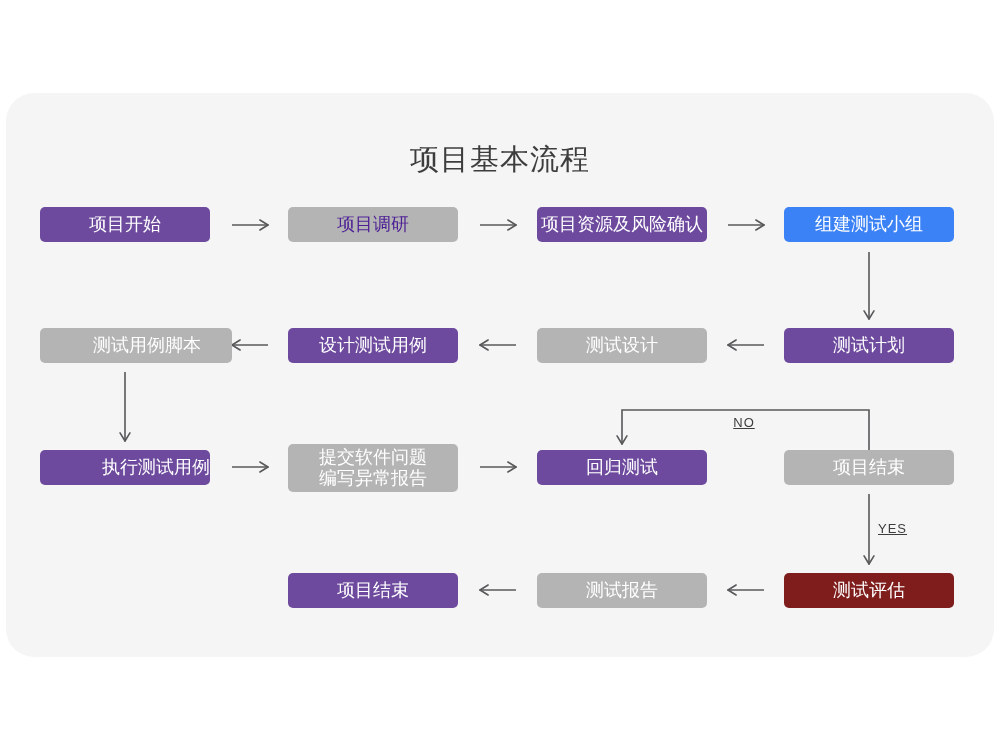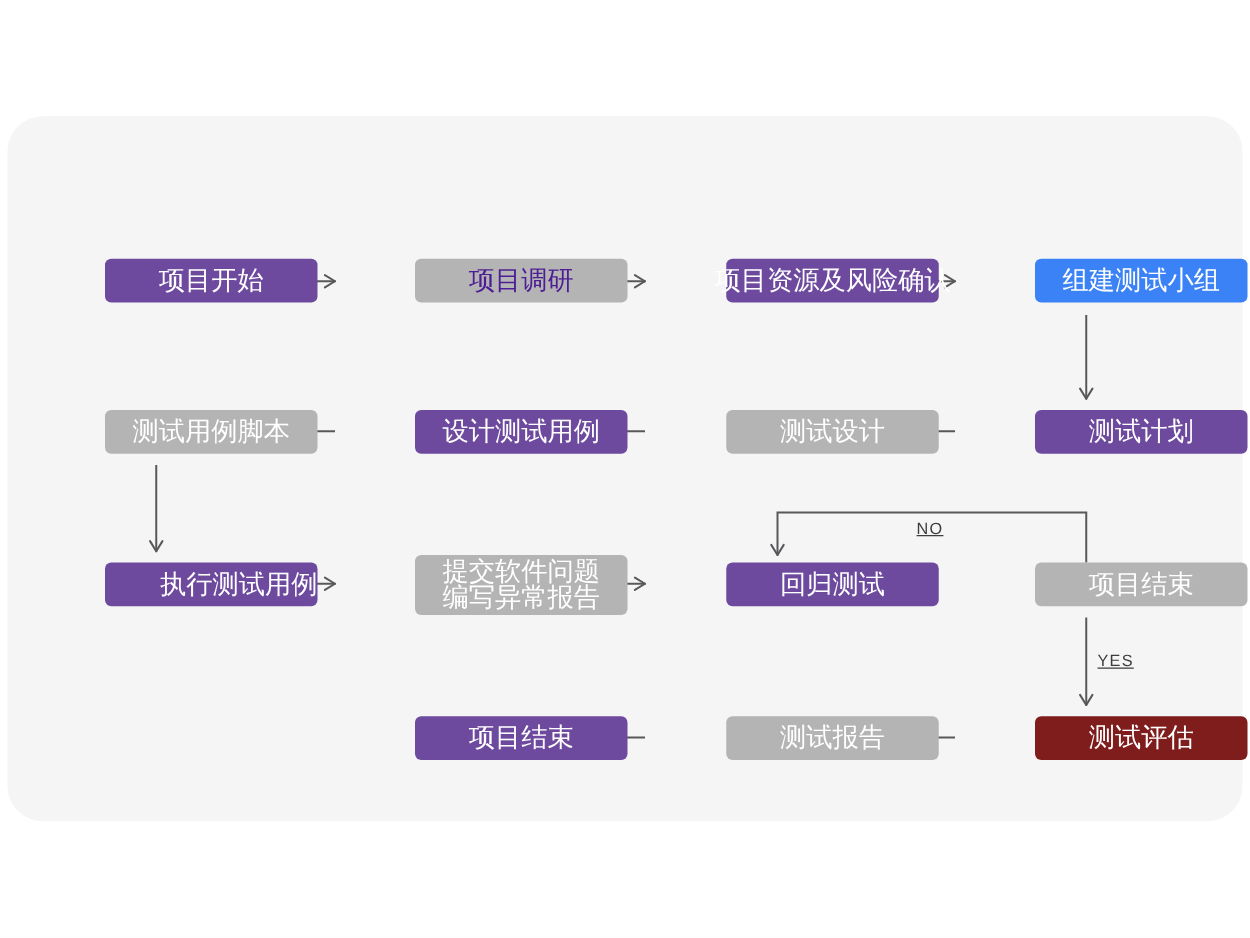--- a/index.html
+++ b/index.html
@@ -13,34 +13,35 @@
   }
   .title{
     position:absolute;left:0;top:140px;width:1000px;margin:0;
     text-align:center;font-size:29px;font-weight:500;color:#3d3d3d;
     letter-spacing:1px;
   }
   #arrows{position:absolute;left:0;top:0;pointer-events:none;}
   .node{
     position:absolute;display:flex;flex-direction:column;
     align-items:center;justify-content:center;
-    border-radius:5px;color:#ffffff;font-size:21px;line-height:21px;
-    text-align:center;white-space:nowrap;margin-left:44px;
+    border-radius:5px;color:#ffffff;font-size:18px;line-height:21px;
+    text-align:center;white-space:nowrap;
   }
   .edge-label{
     position:absolute;font-size:13px;color:#3d3d3d;letter-spacing:1px;text-decoration:underline;
   }
   .edge-label.no{left:720px;top:415px;width:48px;text-align:center;}
   .edge-label.yes{left:878px;top:521px;}
 </style>
 </head>
 <body>
 
 <div class="page">
   <div class="card" style="background: rgb(245, 245, 246);"></div>
+  <h1 class="title" style="color: rgb(61, 61, 61);">项目基本流程</h1>
   <svg id="arrows" width="1000" height="750">
       <g>
         <polyline points="232,225 268,225" fill="none" stroke="#58585a" stroke-width="1.6"></polyline>
         <line x1="268" y1="225" x2="259.9010170404347" y2="229.96552867484127" stroke="#58585a" stroke-width="1.6" stroke-linecap="round"></line>
         <line x1="268" y1="225" x2="259.9010170404347" y2="220.03447132515873" stroke="#58585a" stroke-width="1.6" stroke-linecap="round"></line>
       </g>
       <g>
         <polyline points="480,225 516,225" fill="none" stroke="#58585a" stroke-width="1.6"></polyline>
         <line x1="516" y1="225" x2="507.9010170404347" y2="229.96552867484127" stroke="#58585a" stroke-width="1.6" stroke-linecap="round"></line>
         <line x1="516" y1="225" x2="507.9010170404347" y2="220.03447132515873" stroke="#58585a" stroke-width="1.6" stroke-linecap="round"></line>
@@ -112,21 +113,21 @@
       </div>
       <div class="node" style="left: 288px; top: 207px; width: 170px; height: 35px; background: rgb(180, 180, 180); color: #4c1d95;">
         <div class="node-line">项目调研</div>
       </div>
       <div class="node" style="left: 537px; top: 207px; width: 170px; height: 35px; background: rgb(109, 74, 158); color: rgb(255, 255, 255);">
         <div class="node-line">项目资源及风险确认</div>
       </div>
       <div class="node" style="left: 784px; top: 207px; width: 170px; height: 35px; background: #3b82f6; color: rgb(255, 255, 255);">
         <div class="node-line">组建测试小组</div>
       </div>
-      <div class="node" style="left: 40px; top: 328px; width: 170px; height: 35px; background: rgb(180, 180, 180); color: rgb(255, 255, 255);">
+      <div class="node" style="left: 40px; top: 328px; width: 170px; height: 35px; background: rgb(180, 180, 180); color: rgb(255, 255, 255); padding-left: 22px;">
         <div class="node-line">测试用例脚本</div>
       </div>
       <div class="node" style="left: 288px; top: 328px; width: 170px; height: 35px; background: rgb(109, 74, 158); color: rgb(255, 255, 255);">
         <div class="node-line">设计测试用例</div>
       </div>
       <div class="node" style="left: 537px; top: 328px; width: 170px; height: 35px; background: rgb(180, 180, 180); color: rgb(255, 255, 255);">
         <div class="node-line">测试设计</div>
       </div>
       <div class="node" style="left: 784px; top: 328px; width: 170px; height: 35px; background: rgb(109, 74, 158); color: rgb(255, 255, 255);">
         <div class="node-line">测试计划</div>

